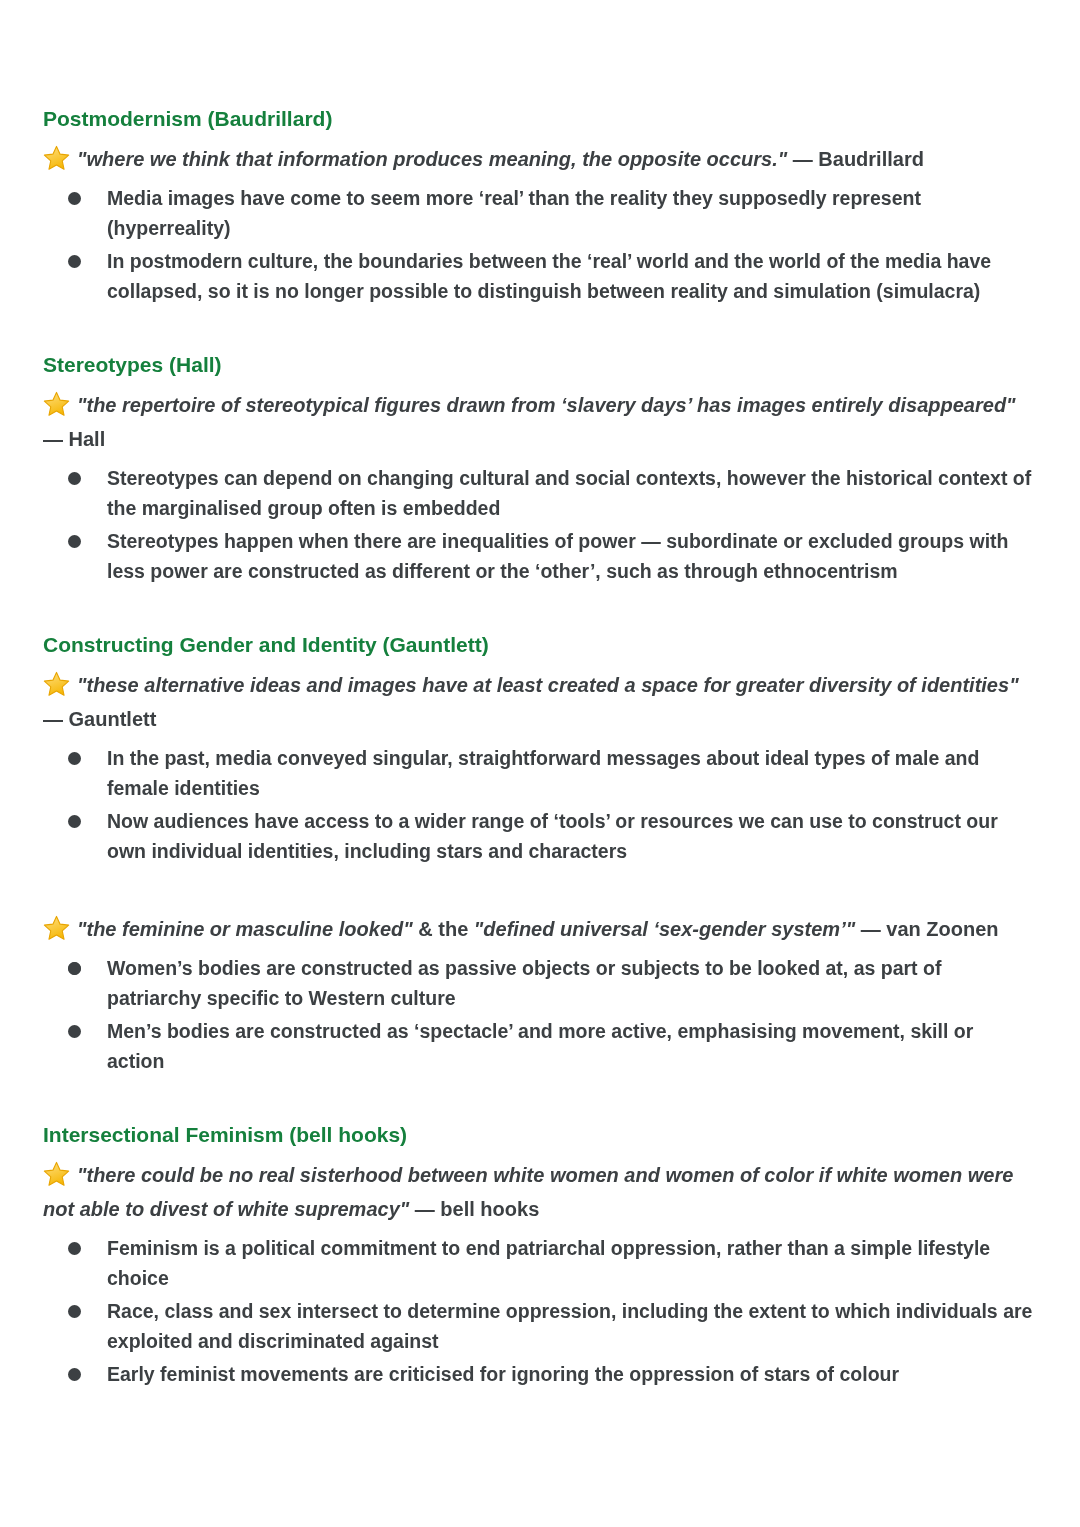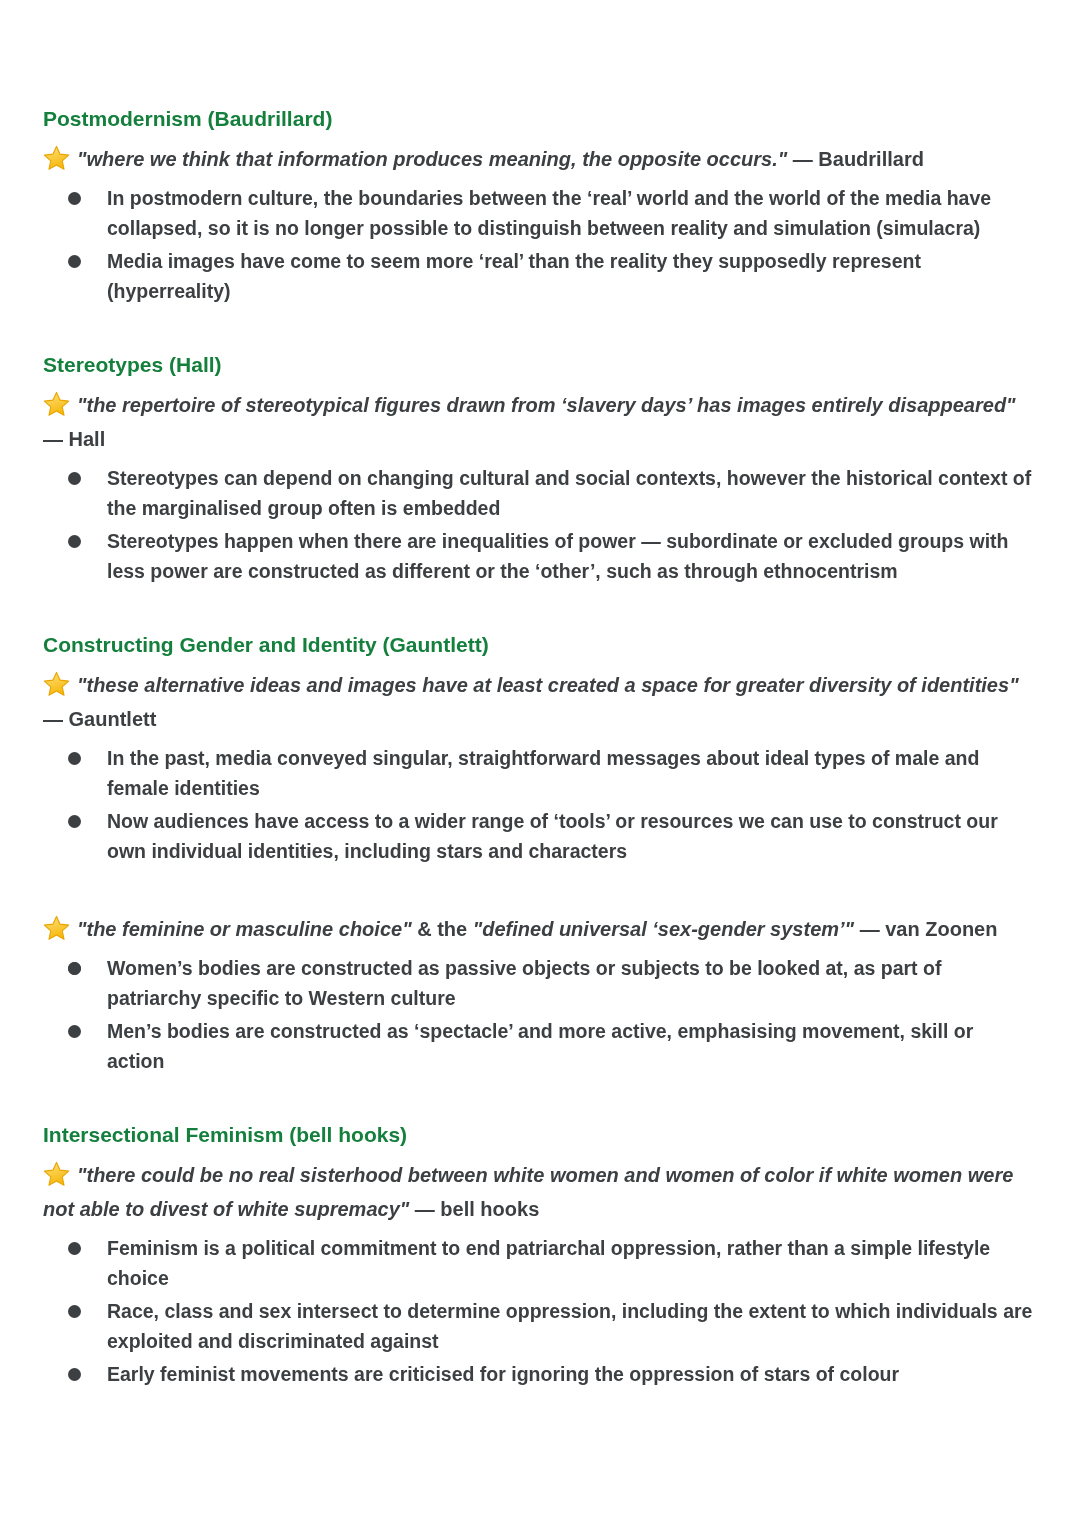--- a/index.html
+++ b/index.html
@@ -78,22 +78,22 @@
         <defs>
           <linearGradient id="starg" x1="0" y1="0" x2="0.4" y2="1">
             <stop offset="0" stop-color="#ffe082"></stop>
             <stop offset="1" stop-color="#f6b90b"></stop>
           </linearGradient>
         </defs>
         <path d="M12 1.2 L15.2 8.1 L22.8 8.9 L17.1 14 L18.7 21.5 L12 17.7 L5.3 21.5 L6.9 14 L1.2 8.9 L8.8 8.1 Z" fill="url(#starg)" stroke="#e8a400" stroke-width="1" stroke-linejoin="round"></path>
       </svg><span><span class="it">"where we think that </span><span class="it ul">information</span><span class="it"> produces </span><span class="it ul">meaning</span><span class="it">, the opposite occurs."</span><span> — Baudrillard</span></span>
     </div>
     <ul class="bullets">
+          <li><span class="dot"></span><span>Media images have come to seem more ‘real’ than the reality they supposedly represent (hyperreality)</span></li>
           <li><span class="dot"></span><span>In postmodern culture, the boundaries between the ‘real’ world and the world of the media have collapsed, so it is no longer possible to distinguish between reality and simulation (simulacra)</span></li>
-          <li><span class="dot"></span><span>Media images have come to seem more ‘real’ than the reality they supposedly represent (hyperreality)</span></li>
         </ul>
   </div>
 
   <div class="section">
     <div class="section-heading">Stereotypes (Hall)</div>
     <div class="quote">
       <svg class="star" viewBox="0 0 24 23" aria-hidden="true">
         <defs>
           <linearGradient id="starg" x1="0" y1="0" x2="0.4" y2="1">
             <stop offset="0" stop-color="#ffe082"></stop>
@@ -131,21 +131,21 @@
   <div class="section">
     <div class="quote">
       <svg class="star" viewBox="0 0 24 23" aria-hidden="true">
         <defs>
           <linearGradient id="starg" x1="0" y1="0" x2="0.4" y2="1">
             <stop offset="0" stop-color="#ffe082"></stop>
             <stop offset="1" stop-color="#f6b90b"></stop>
           </linearGradient>
         </defs>
         <path d="M12 1.2 L15.2 8.1 L22.8 8.9 L17.1 14 L18.7 21.5 L12 17.7 L5.3 21.5 L6.9 14 L1.2 8.9 L8.8 8.1 Z" fill="url(#starg)" stroke="#e8a400" stroke-width="1" stroke-linejoin="round"></path>
-      </svg><span><span class="it">"the feminine or masculine </span><span class="it ul">choice</span><span class="it">"</span><span> &amp; the </span><span class="it">"defined universal ‘sex-gender </span><span class="it ul">system</span><span class="it">’"</span><span> — van Zoonen</span></span>
+      </svg><span><span class="it">"the feminine or masculine </span><span class="it ul">looked</span><span class="it">"</span><span> &amp; the </span><span class="it">"defined universal ‘sex-gender </span><span class="it ul">system</span><span class="it">’"</span><span> — van Zoonen</span></span>
     </div>
     <ul class="bullets">
           <li><span class="dot"></span></li>
           <li><span class="dot"></span><span>Women’s bodies are constructed as passive objects or subjects to be looked at, as part of patriarchy specific to Western culture</span></li>
           <li><span class="dot"></span><span>Men’s bodies are constructed as ‘spectacle’ and more active, emphasising movement, skill or action</span></li>
         </ul>
   </div>
 
   <div class="section">
     <div class="section-heading">Intersectional Feminism (bell hooks)</div>

